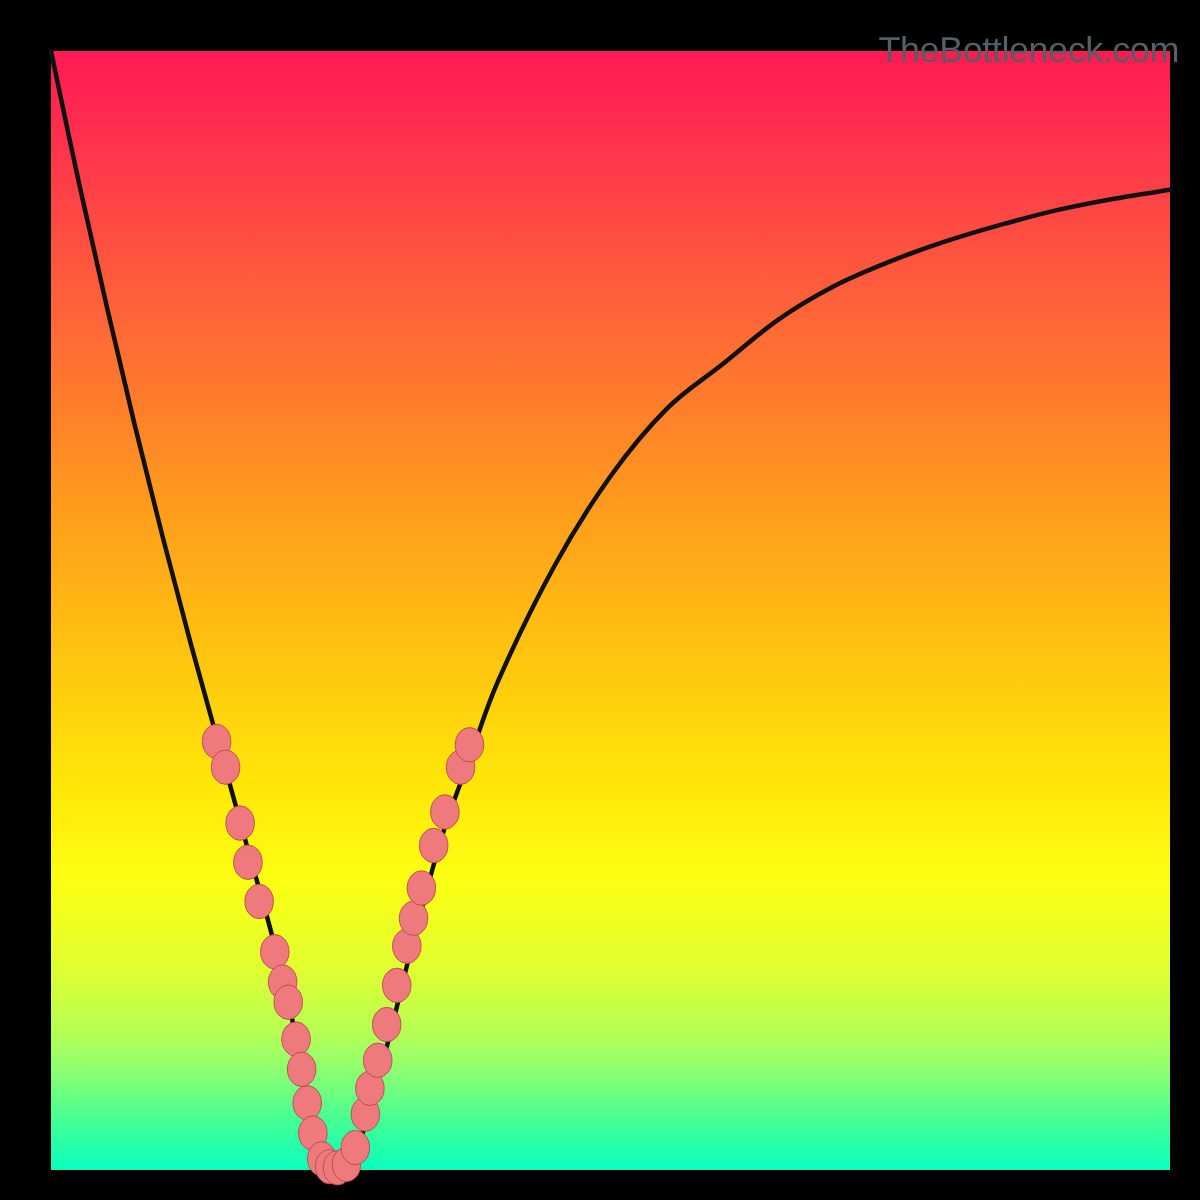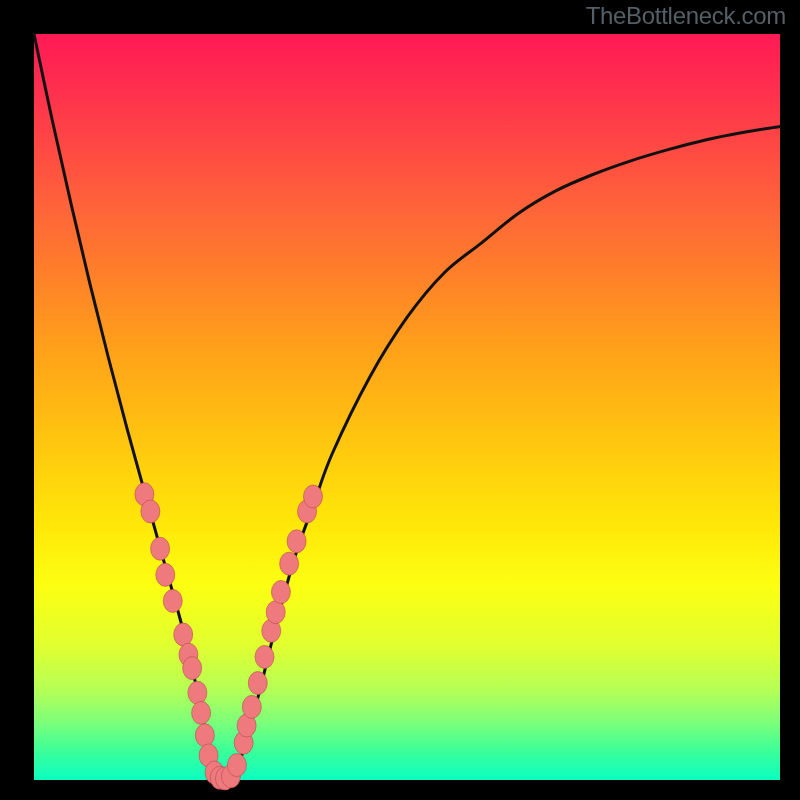--- a/index.html
+++ b/index.html
@@ -12,21 +12,21 @@
     font-family: Arial, Helvetica, sans-serif;
   }
   .frame {
     position: relative;
     width: 800px;
     height: 800px;
     background: #000;
   }
   .watermark {
     position: absolute;
-    top: 2px;
+    top: 20px;
     right: 14px;
     color: #546066;
     font-size: 24px;
     font-weight: 500;
     letter-spacing: -0.3px;
     z-index: 10;
     pointer-events: none;
   }
   .plot-area {
     position: absolute;

